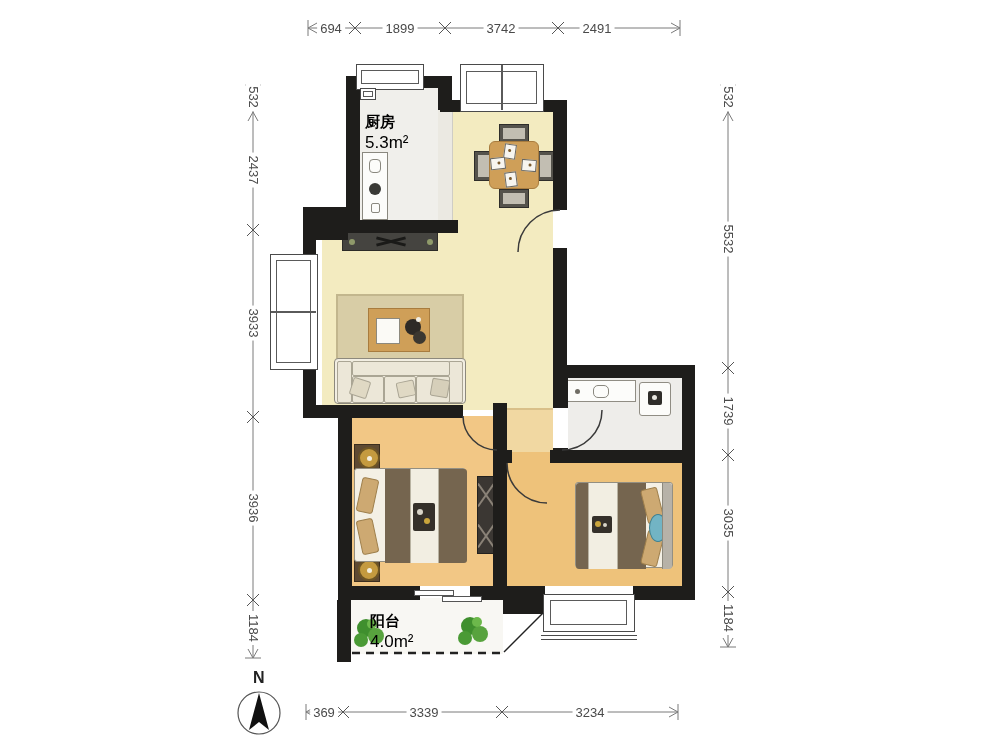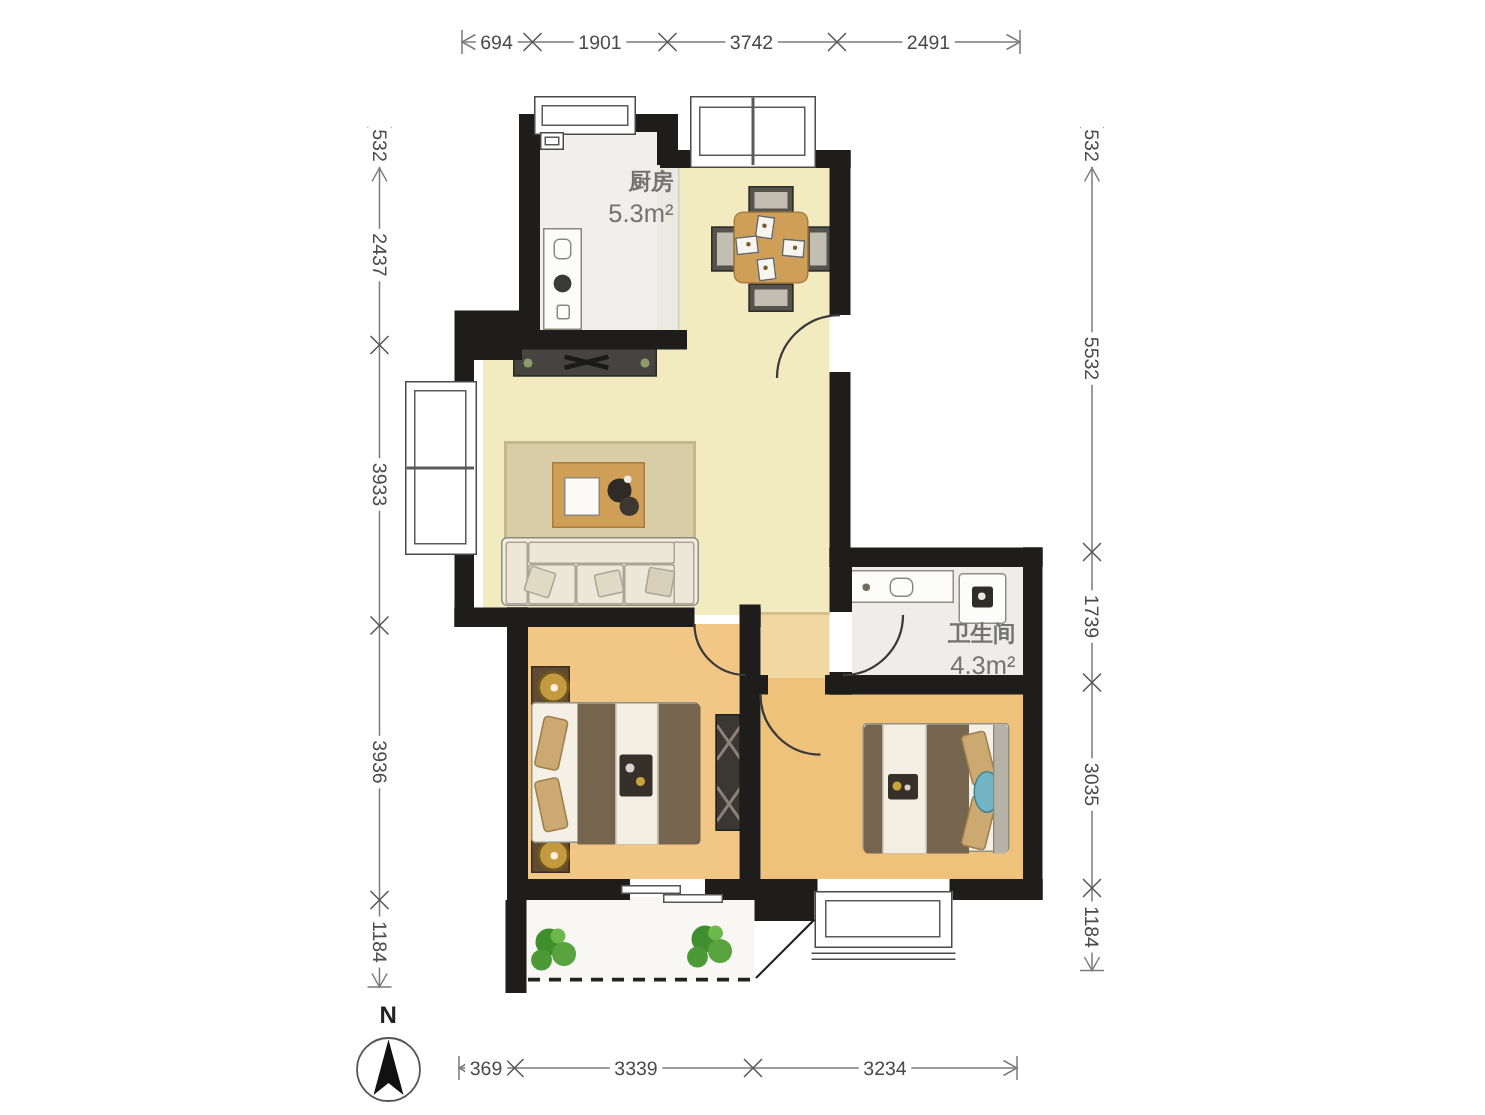--- a/index.html
+++ b/index.html
@@ -5,21 +5,21 @@
   html,body{margin:0;padding:0;background:#ffffff;}
   #stage{position:relative;width:990px;height:743px;background:#ffffff;overflow:hidden;
          font-family:"Liberation Sans","DejaVu Sans",sans-serif;}
   
   .floor{position:absolute;z-index:1;}
   .furn{position:absolute;z-index:2;}
   .w{position:absolute;background:#1e1d1b;z-index:3;}
   .win{position:absolute;background:#ffffff;border:1.5px solid #4a4a4a;z-index:4;box-sizing:border-box;}
   .win-in{position:absolute;border:1px solid #5a5a5a;background:#fff;box-sizing:border-box;}
   #overlay{position:absolute;left:0;top:0;z-index:5;pointer-events:none;}
-  .roomlabel{position:absolute;z-index:6;text-align:right;color:#737373;line-height:1.25;}
+  .roomlabel{position:absolute;z-index:6;text-align:left;color:#000000;line-height:1.25;}
   .roomlabel .rn{font-size:15px;font-weight:600;display:block;}
   .roomlabel .ra{font-size:17px;font-weight:500;display:block;}
   .dim{position:absolute;z-index:6;font-size:13px;color:#4a4a4a;background:#fff;padding:0 3px;
        transform:translate(-50%,-50%);white-space:nowrap;}
   .dimv{position:absolute;z-index:6;font-size:13px;color:#4a4a4a;background:#fff;padding:0 3px;
        transform:translate(-50%,-50%) rotate(90deg);white-space:nowrap;}
   .north{position:absolute;z-index:6;font-size:16px;font-weight:700;color:#222;}
   
   .box{box-sizing:border-box;position:absolute;}
   .counter{background:#fcfcfa;border:1px solid #8a887f;}
@@ -281,29 +281,29 @@
       <path d="M722 461 L734 449 M722 449 L734 461" stroke="#555"></path>
       <path d="M722 598 L734 586 M722 586 L734 598" stroke="#555"></path>
       <path d="M723 638 L728 647 L733 638" fill="none"></path>
     </g>
   </svg>
 
   <div class="roomlabel" style="left:365px;top:113px;width:84px;">
     <span class="rn">厨房</span>
     <span class="ra">5.3m²</span>
   </div>
-  <div class="roomlabel" style="left:577px;top:414px;width:100px;">
-    <span class="rn">卫生间</span>
-    <span class="ra">4.3m²</span>
+  <div class="roomlabel" style="left:370px;top:612px;width:100px;">
+    <span class="rn">阳台</span>
+    <span class="ra">4.0m²</span>
   </div>
 
   <div class="dim" style="left:331px;top:28px;">694</div>
-  <div class="dim" style="left:400px;top:28px;">1901</div>
+  <div class="dim" style="left:400px;top:28px;">1899</div>
   <div class="dim" style="left:501px;top:28px;">3742</div>
-  <div class="dim" style="left:619px;top:28px;">2491</div>
+  <div class="dim" style="left:597px;top:28px;">2491</div>
 
   <div class="dim" style="left:324px;top:712px;">369</div>
   <div class="dim" style="left:424px;top:712px;">3339</div>
   <div class="dim" style="left:590px;top:712px;">3234</div>
 
   <div class="dimv" style="left:253px;top:97px;">532</div>
   <div class="dimv" style="left:253px;top:170px;">2437</div>
   <div class="dimv" style="left:253px;top:323px;">3933</div>
   <div class="dimv" style="left:253px;top:508px;">3936</div>
   <div class="dimv" style="left:253px;top:628px;">1184</div>

